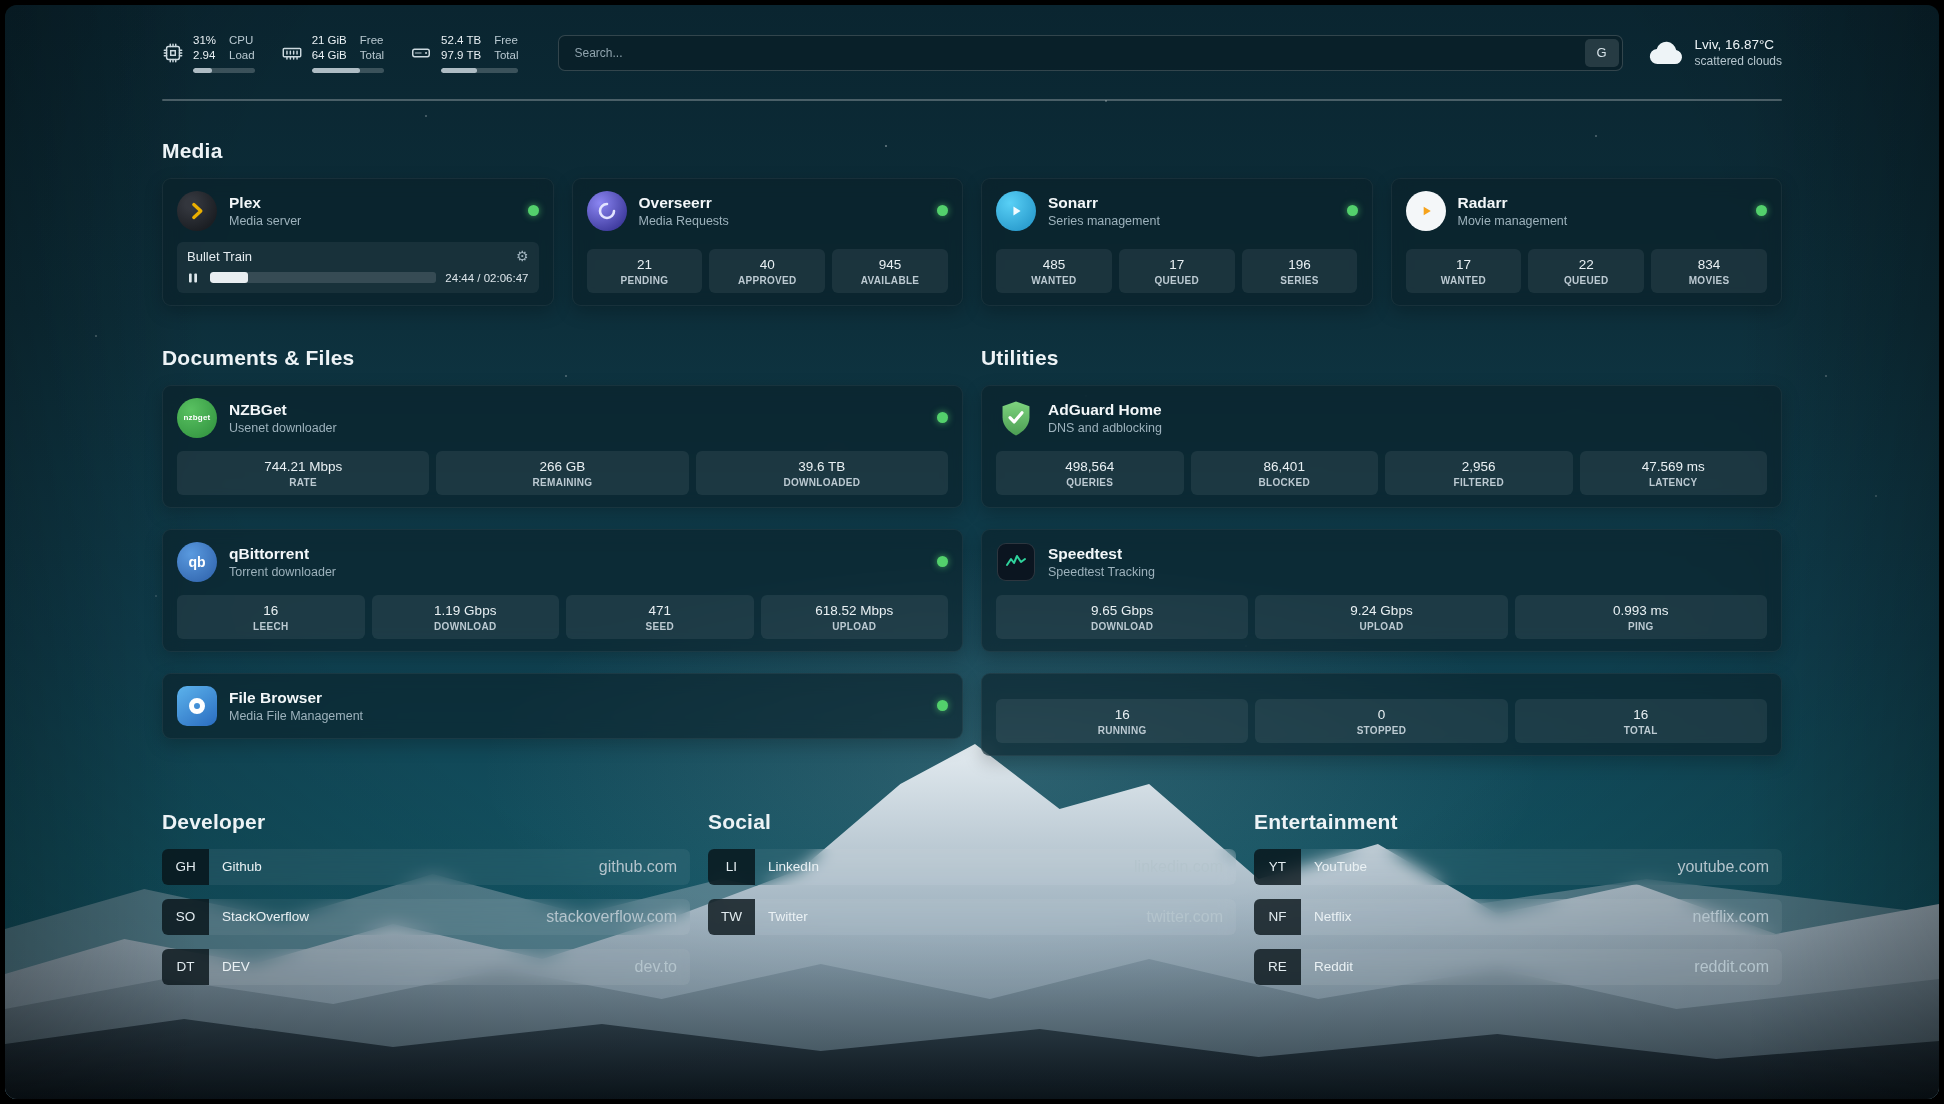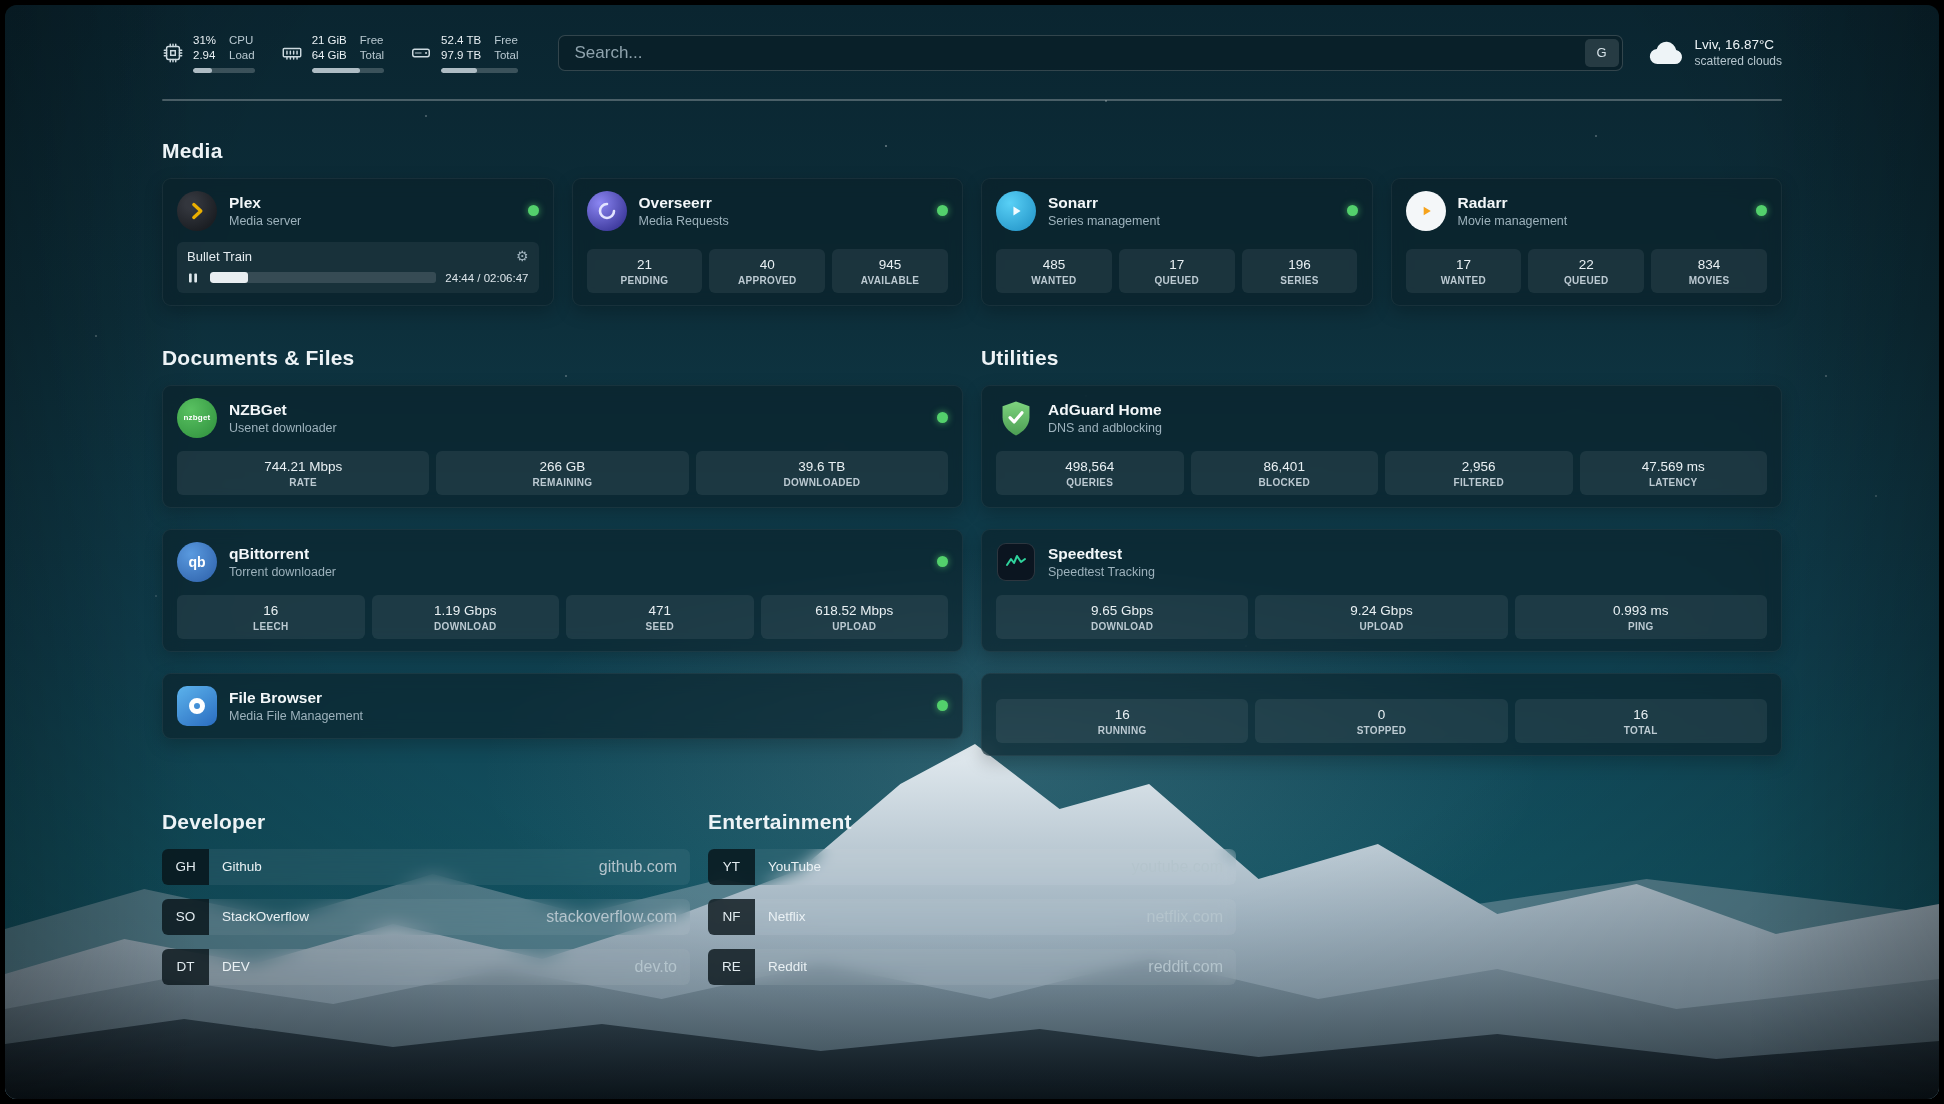--- a/index.html
+++ b/index.html
@@ -46,21 +46,21 @@
   .res-icon svg { width:22px; height:22px; stroke:#ccd9df; fill:none; stroke-width:1.6; stroke-linecap:round; }
   .res-grid { display:grid; grid-template-columns:auto auto; column-gap:13px; row-gap:1px; font-size:11.5px; line-height:1.25; }
   .res-val { color:#e9f0f4; }
   .res-lab { color:#b9c9d1; }
   .res-bar { margin-top:5px; height:5px; border-radius:3px; background:rgba(255,255,255,.20); overflow:hidden; }
   .res-fill { height:100%; border-radius:3px; background:#aebcc4; }
 
   .search { flex:1; margin:0 26px 0 14px; height:36px; display:flex; align-items:center; padding:3px;
     background:rgba(9,27,35,.55); border:1px solid rgba(255,255,255,.17); border-radius:7px; }
   .search input { flex:1; height:100%; background:transparent; border:none; outline:none;
-    color:#dfe9ee; font-size:17px; padding:0 12px; font-family:"Liberation Sans", sans-serif; }
+    color:#dfe9ee; font-size:12px; padding:0 12px; font-family:"Liberation Sans", sans-serif; }
   .search input::placeholder { color:#8fa3ad; }
   .provider { width:34px; height:28px; border:none; border-radius:5px; background:rgba(255,255,255,.12);
     color:#d6e2e8; font-size:13px; cursor:pointer; }
 
   .weather { display:flex; align-items:center; gap:10px; }
   .cloud svg { width:36px; height:26px; display:block; }
   .w-loc { font-size:13.5px; color:#eef4f7; }
   .w-cond { font-size:12px; color:#b6c6ce; margin-top:2px; }
 
   .divider { margin-top:26px; height:2px; background:rgba(255,255,255,.26); border-radius:1px; }
@@ -561,20 +561,33 @@
           <span class="bm-name">StackOverflow</span>
           <span class="bm-domain">stackoverflow.com</span>
         </div>
         <div class="bm-row">
           <span class="bm-abbr">DT</span>
           <span class="bm-name">DEV</span>
           <span class="bm-domain">dev.to</span>
         </div>
       </section>
 
+      <section>
+        <h2>Social</h2>
+        <div class="bm-row">
+          <span class="bm-abbr">LI</span>
+          <span class="bm-name">LinkedIn</span>
+          <span class="bm-domain">linkedin.com</span>
+        </div>
+        <div class="bm-row">
+          <span class="bm-abbr">TW</span>
+          <span class="bm-name">Twitter</span>
+          <span class="bm-domain">twitter.com</span>
+        </div>
+      </section>
 
       <section>
         <h2>Entertainment</h2>
         <div class="bm-row">
           <span class="bm-abbr">YT</span>
           <span class="bm-name">YouTube</span>
           <span class="bm-domain">youtube.com</span>
         </div>
         <div class="bm-row">
           <span class="bm-abbr">NF</span>

